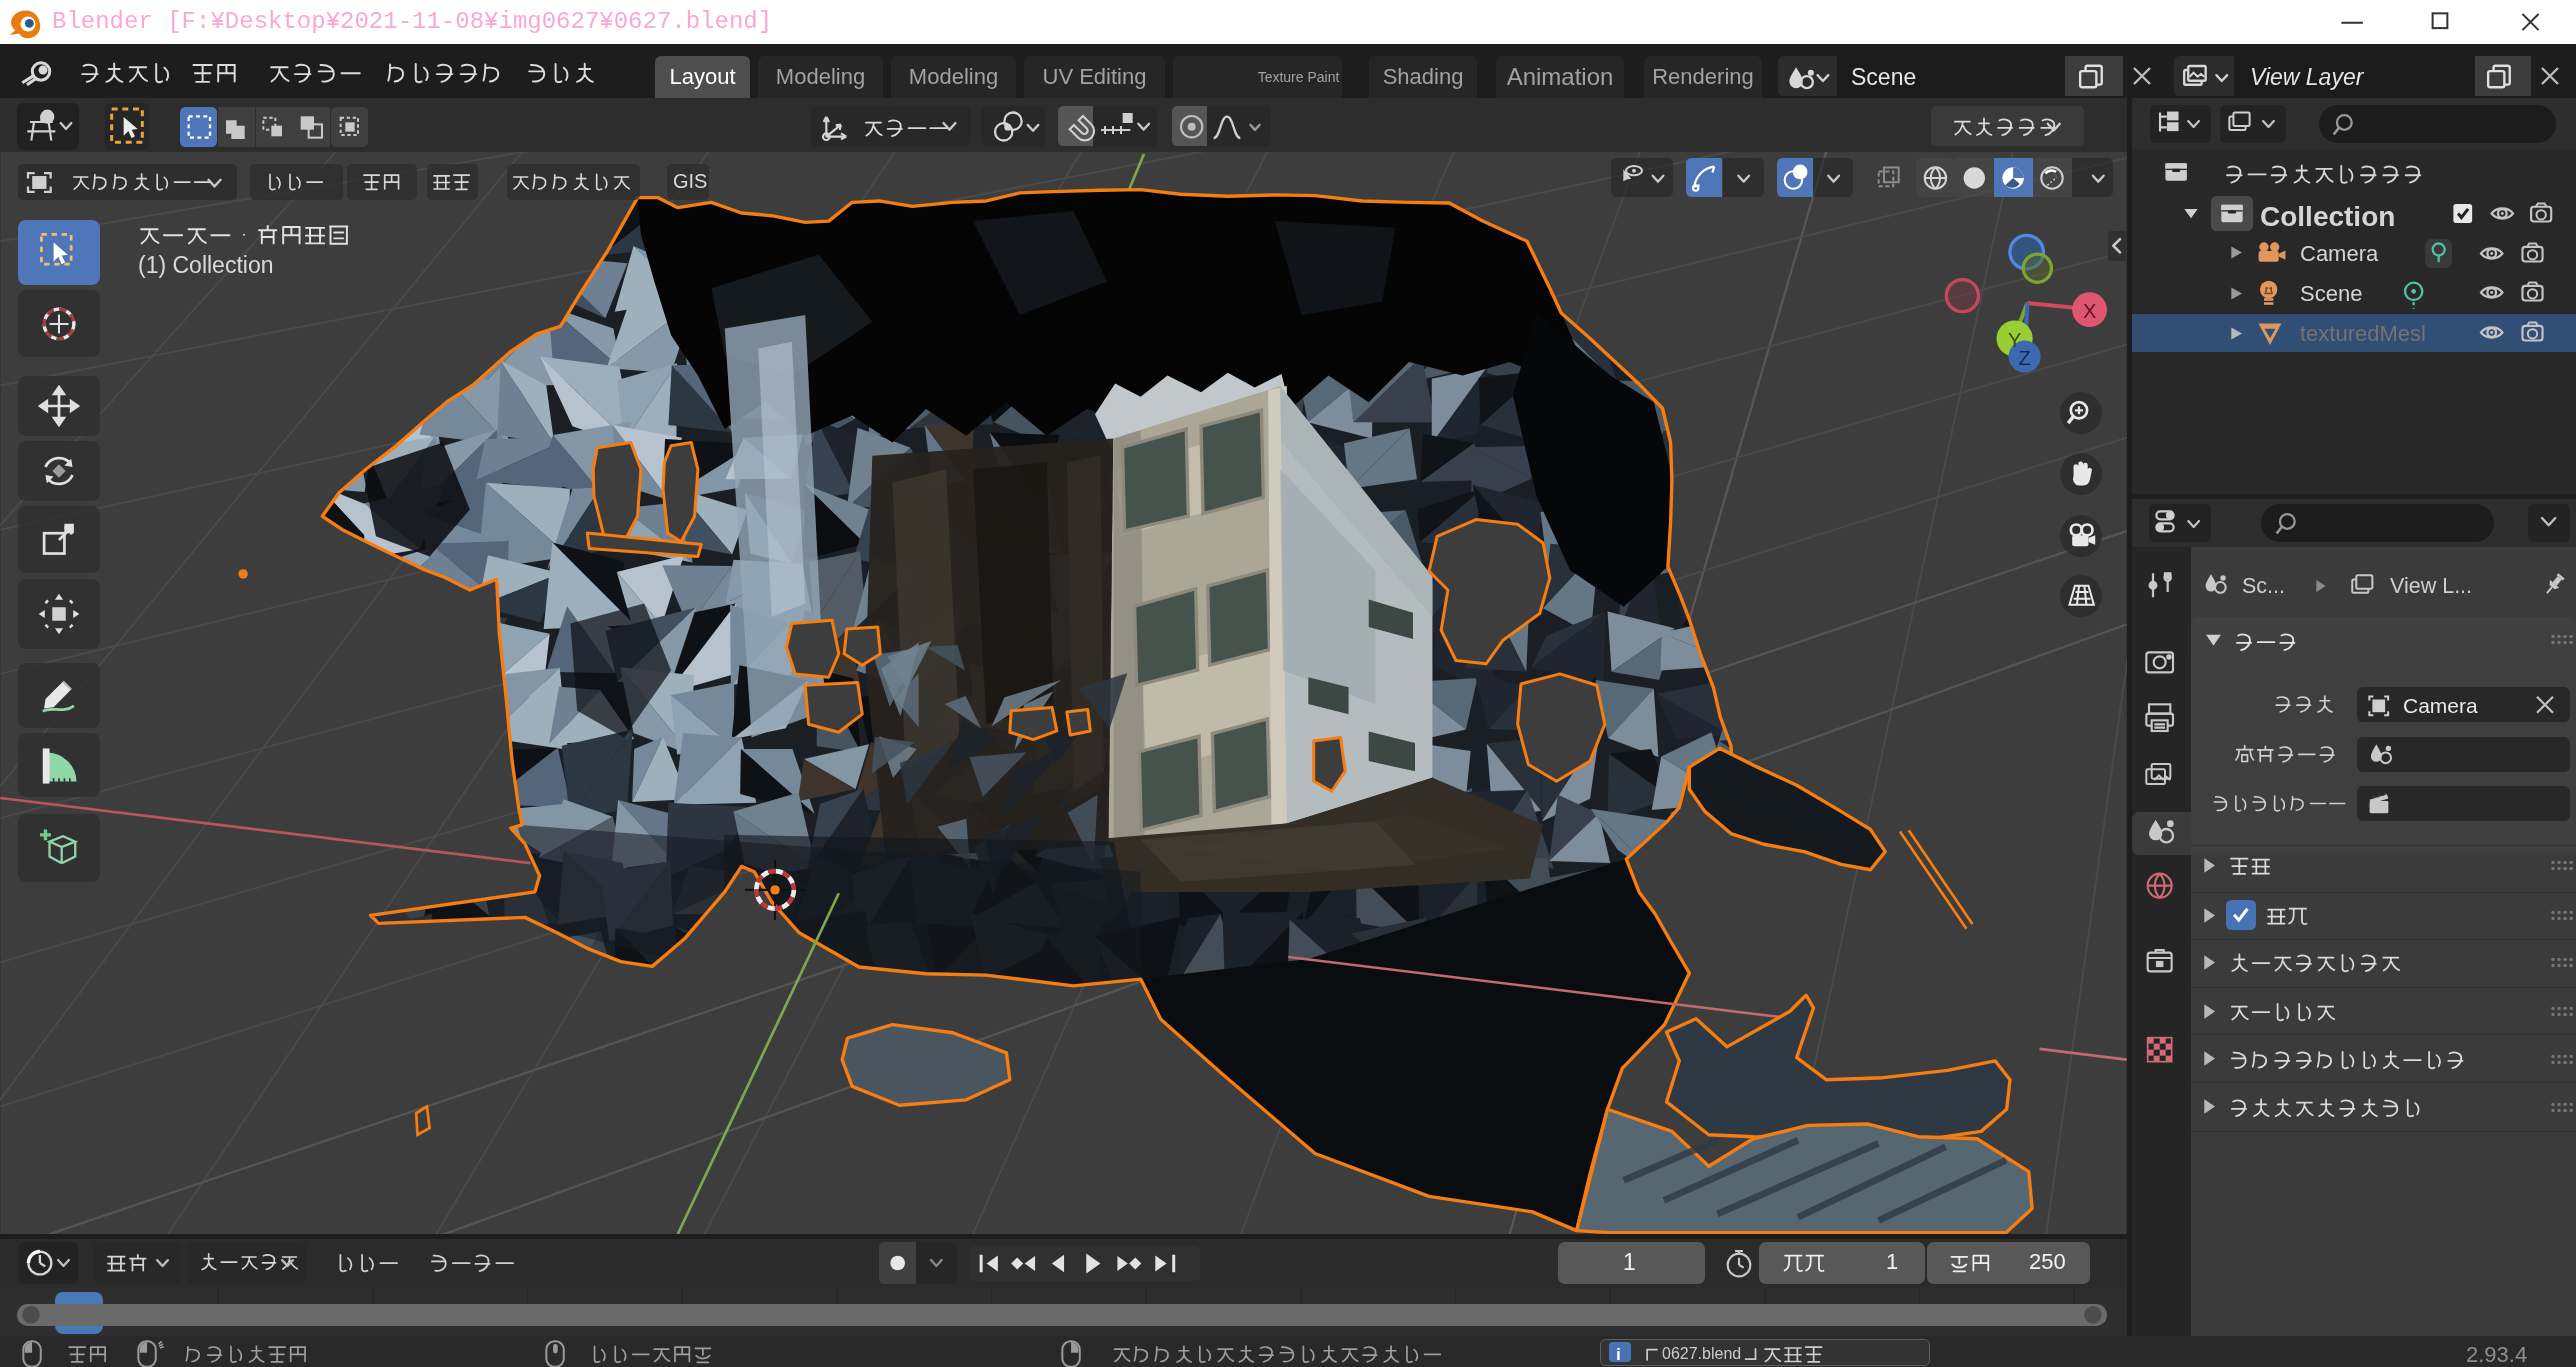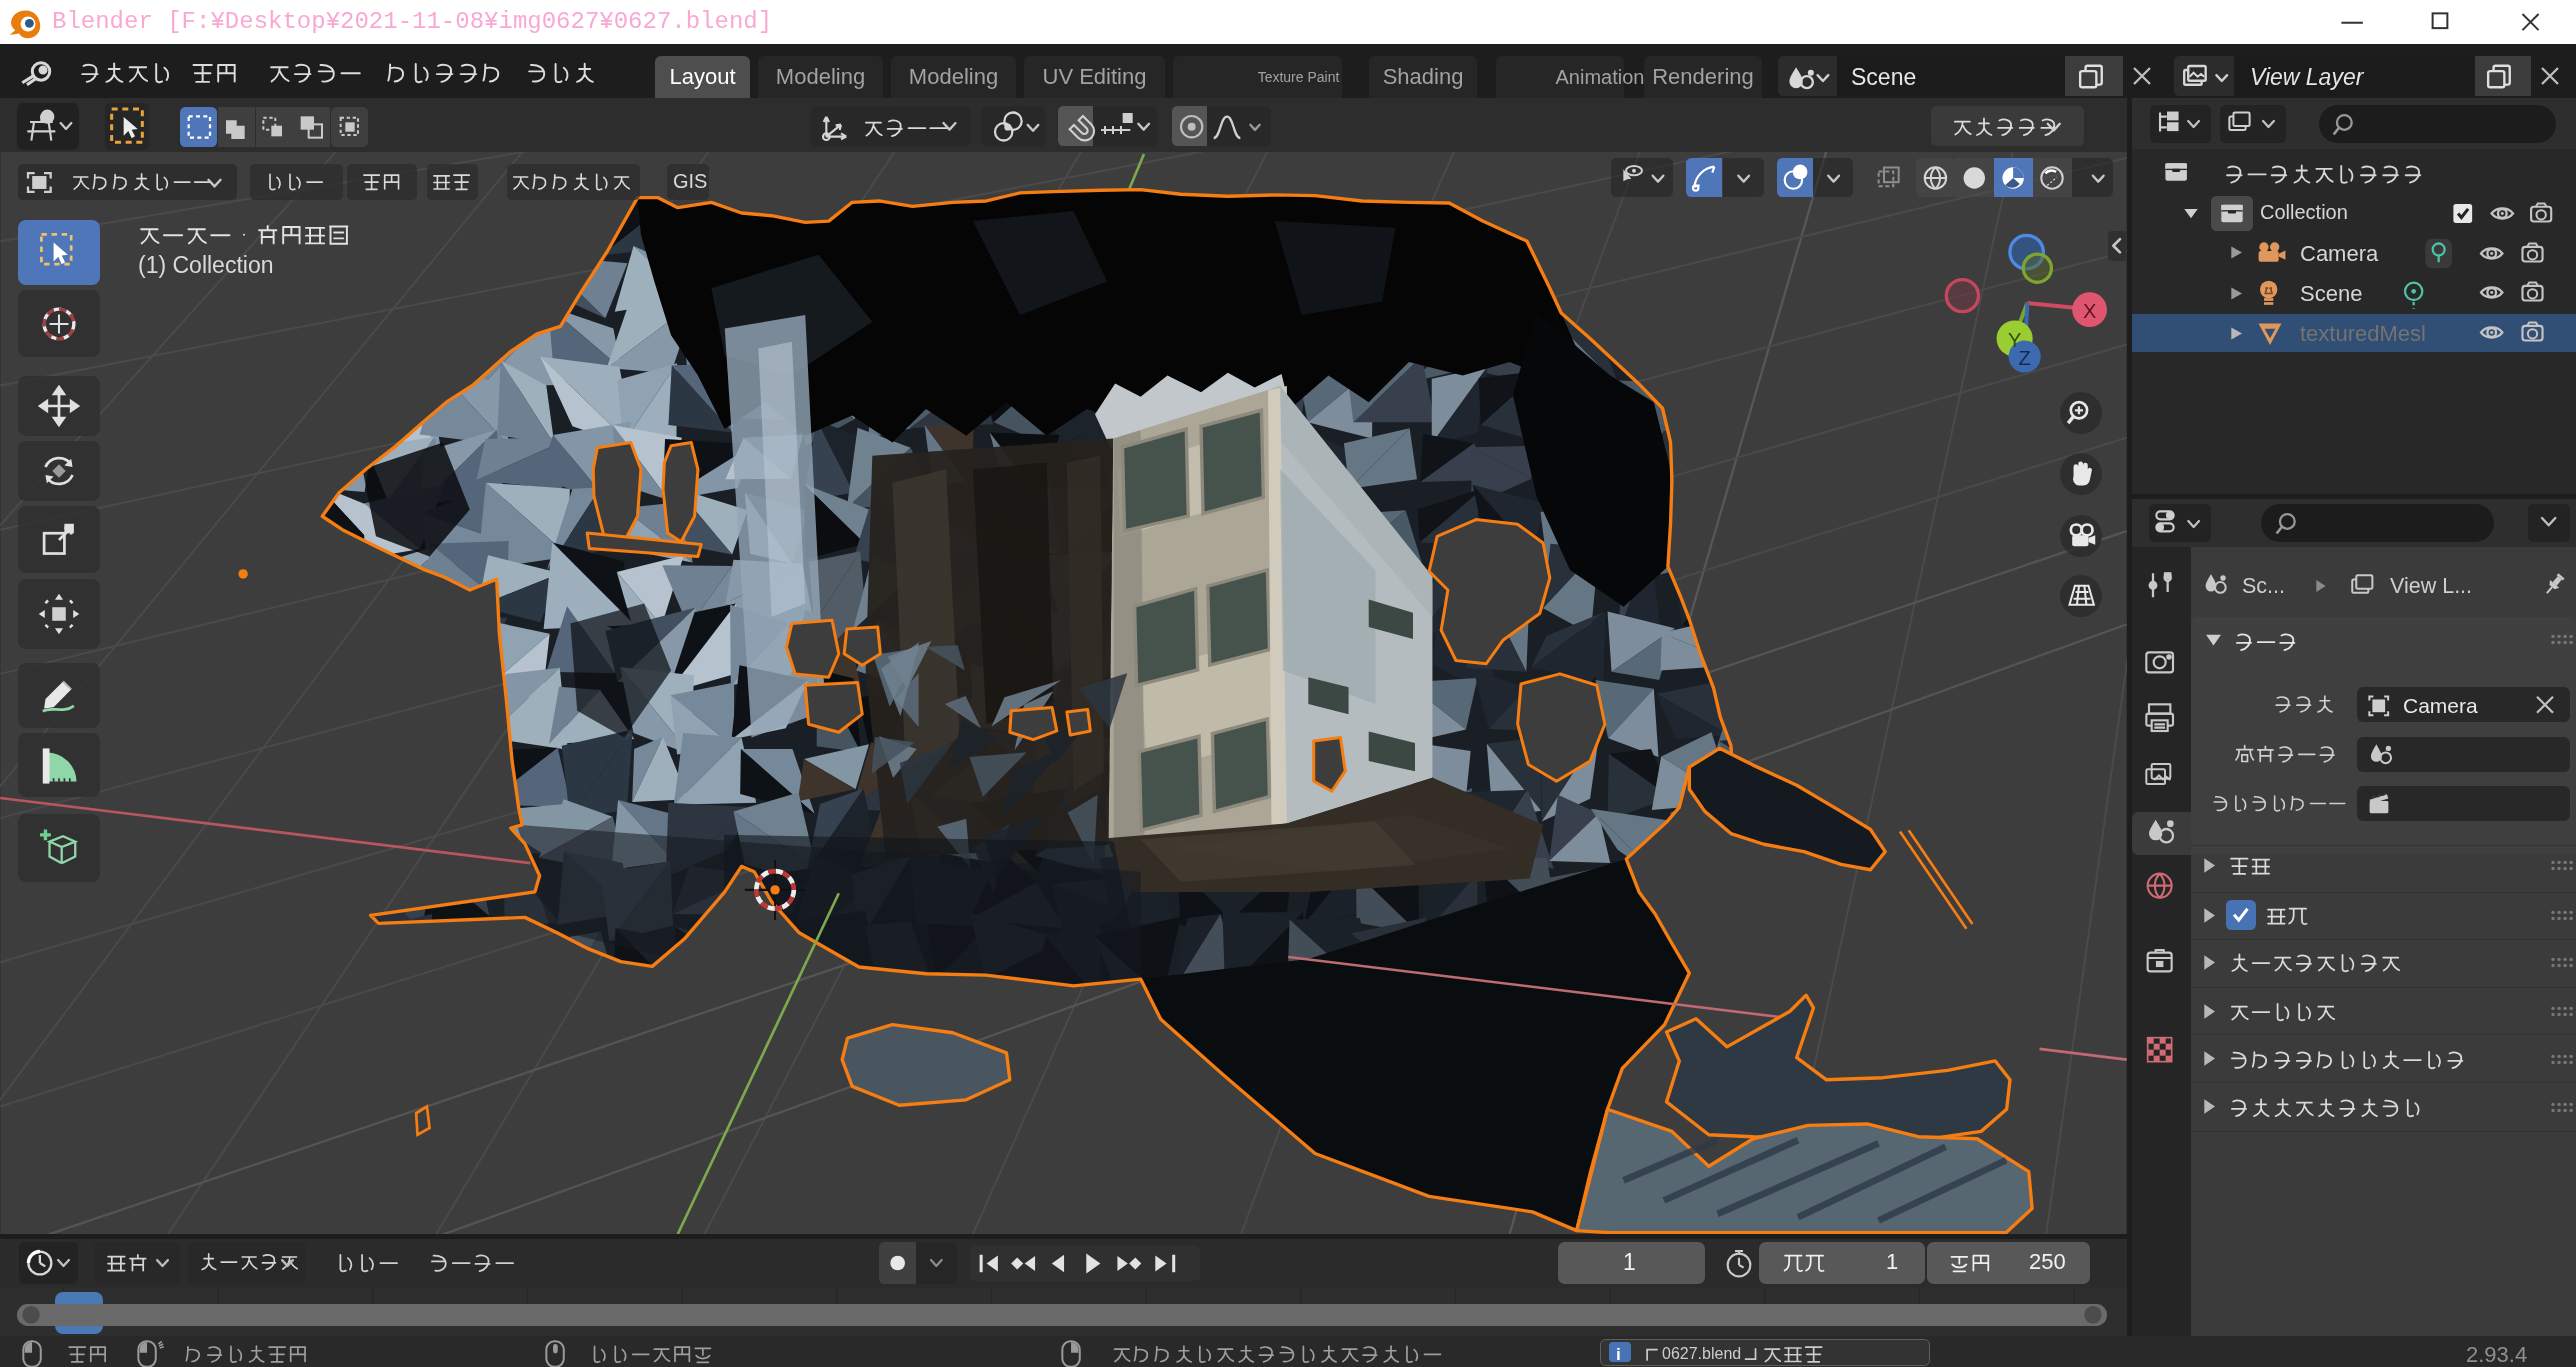--- a/index.html
+++ b/index.html
@@ -92,21 +92,21 @@
 <div style="position:absolute;left:758px;top:56px;width:125px;height:42px;display:flex;align-items:center;justify-content:center;font-size:22px;color:#a2a2a2;">Modeling</div>
 <div style="position:absolute;left:891px;top:56px;width:125px;height:42px;background:#262626;border-radius:6px;border-bottom-left-radius:0;border-bottom-right-radius:0;"></div>
 <div style="position:absolute;left:891px;top:56px;width:125px;height:42px;display:flex;align-items:center;justify-content:center;font-size:22px;color:#a2a2a2;">Modeling</div>
 <div style="position:absolute;left:1024px;top:56px;width:141px;height:42px;background:#262626;border-radius:6px;border-bottom-left-radius:0;border-bottom-right-radius:0;"></div>
 <div style="position:absolute;left:1024px;top:56px;width:141px;height:42px;display:flex;align-items:center;justify-content:center;font-size:22px;color:#a2a2a2;">UV Editing</div>
 <div style="position:absolute;left:1173px;top:56px;width:169px;height:42px;background:#262626;border-radius:6px;border-bottom-left-radius:0;border-bottom-right-radius:0;"></div>
 <div style="position:absolute;left:1214px;top:56px;width:169px;height:42px;display:flex;align-items:center;justify-content:center;font-size:14px;color:#a2a2a2;">Texture Paint</div>
 <div style="position:absolute;left:1369px;top:56px;width:108px;height:42px;background:#262626;border-radius:6px;border-bottom-left-radius:0;border-bottom-right-radius:0;"></div>
 <div style="position:absolute;left:1369px;top:56px;width:108px;height:42px;display:flex;align-items:center;justify-content:center;font-size:22px;color:#a2a2a2;">Shading</div>
 <div style="position:absolute;left:1496px;top:56px;width:128px;height:42px;background:#262626;border-radius:6px;border-bottom-left-radius:0;border-bottom-right-radius:0;"></div>
-<div style="position:absolute;left:1536px;top:56px;width:128px;height:42px;display:flex;align-items:center;justify-content:center;font-size:20px;color:#a2a2a2;">Animation</div>
+<div style="position:absolute;left:1496px;top:56px;width:128px;height:42px;display:flex;align-items:center;justify-content:center;font-size:24px;color:#a2a2a2;">Animation</div>
 <div style="position:absolute;left:1644px;top:56px;width:118px;height:42px;background:#262626;border-radius:6px;border-bottom-left-radius:0;border-bottom-right-radius:0;"></div>
 <div style="position:absolute;left:1644px;top:56px;width:118px;height:42px;display:flex;align-items:center;justify-content:center;font-size:22px;color:#a2a2a2;">Rendering</div>
 <div style="position:absolute;left:1778px;top:56px;width:59px;height:40px;background:#2c2c2c;border-radius:5.4px;border-top-right-radius:0;border-bottom-right-radius:0;"></div>
 <svg style="position:absolute;left:1784px;top:62px;" width="47" height="29.5" viewBox="0 0 70 44">
     <path d="M18 8 C12 18 8 24 8 29 a10 10 0 0 0 20 0 C28 24 24 18 18 8 Z" fill="#d8d8d8"></path>
     <circle cx="34" cy="30" r="9" fill="none" stroke="#d8d8d8" stroke-width="3.5"></circle>
     <circle cx="40" cy="16" r="4.5" fill="#d8d8d8"></circle>
     <path d="M50,19.6 L58,28.4 L66,19.6" fill="none" stroke="#d0d0d0" stroke-width="3.5" stroke-linecap="round" stroke-linejoin="round"></path>
   </svg>
 <div style="position:absolute;left:1837px;top:56px;width:228px;height:40px;background:#1b1b1b;"></div>
@@ -1808,21 +1808,21 @@
   </svg>
 <div style="position:absolute;left:2211px;top:196px;width:42px;height:35px;background:#4a4a4a;border-radius:5.4px;"></div>
 <svg style="position:absolute;left:2218px;top:200px;" width="28" height="27" viewBox="0 0 42 40">
     <g transform="translate(21,20)">
       <rect x="-16" y="-13" width="32" height="26" rx="3" fill="#cfcfcf"></rect>
       <rect x="-16" y="-13" width="32" height="9" fill="#cfcfcf" stroke="#282828" stroke-width="0"></rect>
       <rect x="-6" y="-5" width="12" height="5" rx="2" fill="#282828"></rect>
       <path d="M-16 -4 h32" stroke="#282828" stroke-width="2"></path>
     </g>
   </svg>
-<div style="position:absolute;left:2260px;top:201px;font-size:20px;color:#d6d6d6;white-space:pre;">Collection</div>
+<div style="position:absolute;left:2260px;top:201px;font-size:28px;color:#d6d6d6;white-space:pre;font-weight:bold;">Collection</div>
 <svg style="position:absolute;left:2442px;top:196px;" width="134" height="35" viewBox="0 0 200 52">
     <g transform="translate(31,26)">
       <rect x="-14" y="-14" width="28" height="28" rx="4" fill="#e8e8e8"></rect>
       <path d="M-7 0 L-2 6 L8 -7" stroke="#222" stroke-width="4.5" fill="none"></path>
     </g>
     <g transform="translate(90,26)">
       <path d="M-16 0 C-8 -10 8 -10 16 0 C8 10 -8 10 -16 0 Z" fill="none" stroke="#c4c4c4" stroke-width="3.4"></path>
       <circle cx="0" cy="0" r="6.5" fill="none" stroke="#c4c4c4" stroke-width="3.4"></circle>
       <circle cx="0" cy="0" r="2.2" fill="#c4c4c4"></circle>
     </g>

